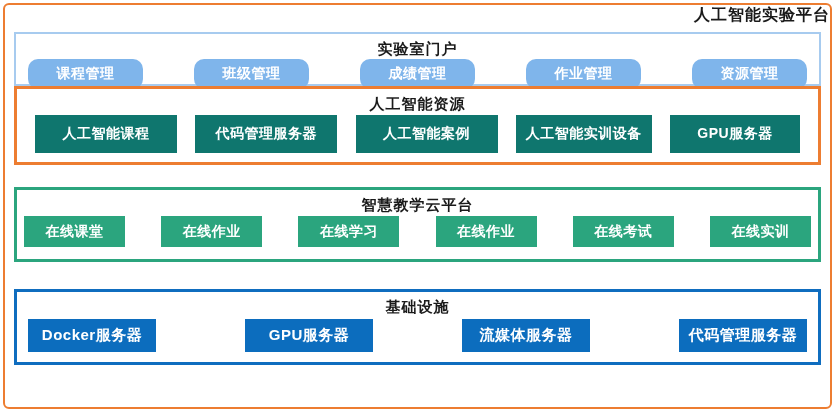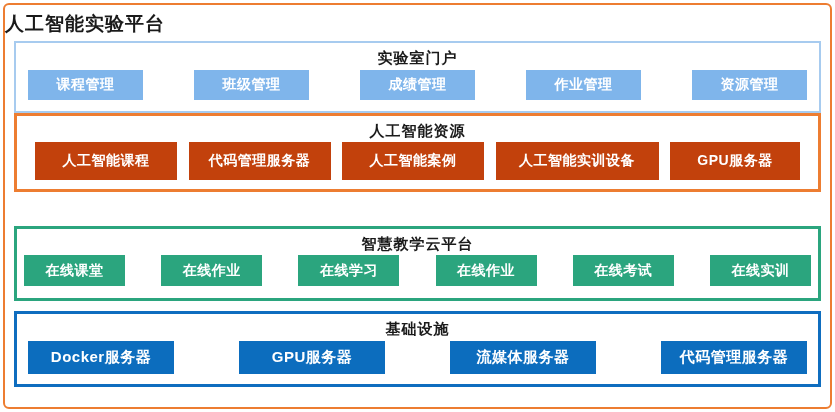--- a/index.html
+++ b/index.html
@@ -7,57 +7,57 @@
     width:835px;height:412px;overflow:hidden;position:relative;
     font-family:"Liberation Sans","DejaVu Sans",sans-serif;
     -webkit-font-smoothing:antialiased;
   }
   .outer{
     position:absolute;left:3px;top:3px;width:829px;height:406px;
     box-sizing:border-box;border:2px solid #ED7D31;border-radius:6px;
     background:#ffffff;display:flex;flex-direction:column;
   }
   .main-title{
-    text-align:left;font-size:19px;font-weight:bold;color:#1a1a1a;
-    padding-top:9px;height:27px;line-height:20px;letter-spacing:1px;
+    text-align:right;font-size:16px;font-weight:bold;color:#1a1a1a;
+    height:27px;line-height:20px;letter-spacing:1px;
   }
   .section{
     box-sizing:border-box;margin:0 9px;display:flex;flex-direction:column;
     background:#ffffff;
   }
   .sec-title{
     text-align:center;font-weight:bold;font-size:15px;color:#1a1a1a;
     padding-top:5px;line-height:20px;letter-spacing:1px;
   }
   .row{
     flex:1;display:flex;align-items:center;justify-content:space-between;
   }
   .block{
     box-sizing:border-box;display:flex;align-items:center;justify-content:center;
     color:#ffffff;font-weight:bold;font-size:14px;text-align:center;
     white-space:nowrap;letter-spacing:0.5px;
   }
   
-  .sec-portal{height:72px;border:2px solid #A7CBEF;}
+  .sec-portal{height:54px;border:2px solid #A7CBEF;}
   .sec-portal .row{padding:0 12px 9px;}
-  .block-portal{background:#7FB5EB;width:115px;height:30px;}
+  .block-portal{background:#7FB5EB;width:115px;height:30px;border-radius:10px;}
   
   .sec-resource{height:79px;border:3px solid #ED7D31;}
   .sec-resource .row{padding:0 18px 9px;}
-  .block-resource{background:#c2410c;width:142px;height:38px;}
-  .sec-resource .row .block:nth-child(4){width:163px;}
+  .block-resource{background:#0f766e;width:142px;height:38px;}
+  .sec-resource .row .block:nth-child(4){width:136px;}
   .sec-resource .row .block:nth-child(5){width:130px;}
   
-  .sec-cloud{height:75px;border:3px solid #2BA57E;margin-top:34px;}
+  .sec-cloud{height:75px;border:3px solid #2BA57E;margin-top:22px;}
   .sec-cloud .row{padding:0 7px 11px;}
   .block-cloud{background:#2BA57E;width:101px;height:31px;}
   
-  .sec-infra{height:76px;border:3px solid #0F6DBF;margin-top:10px;}
+  .sec-infra{height:76px;border:3px solid #0F6DBF;margin-top:27px;}
   .sec-infra .row{padding:0 11px 9px;}
-  .block-infra{background:#0C6DBE;width:146px;height:33px;font-size:15px;}
+  .block-infra{background:#0C6DBE;width:128px;height:33px;font-size:15px;}
   .sec-infra .row .block:nth-child(5){width:143px;padding-left:24px;}
 </style>
 </head>
 <body>
 
 <div class="outer">
 
   <div class="main-title">人工智能实验平台</div>
 
   <div class="section sec-portal">

